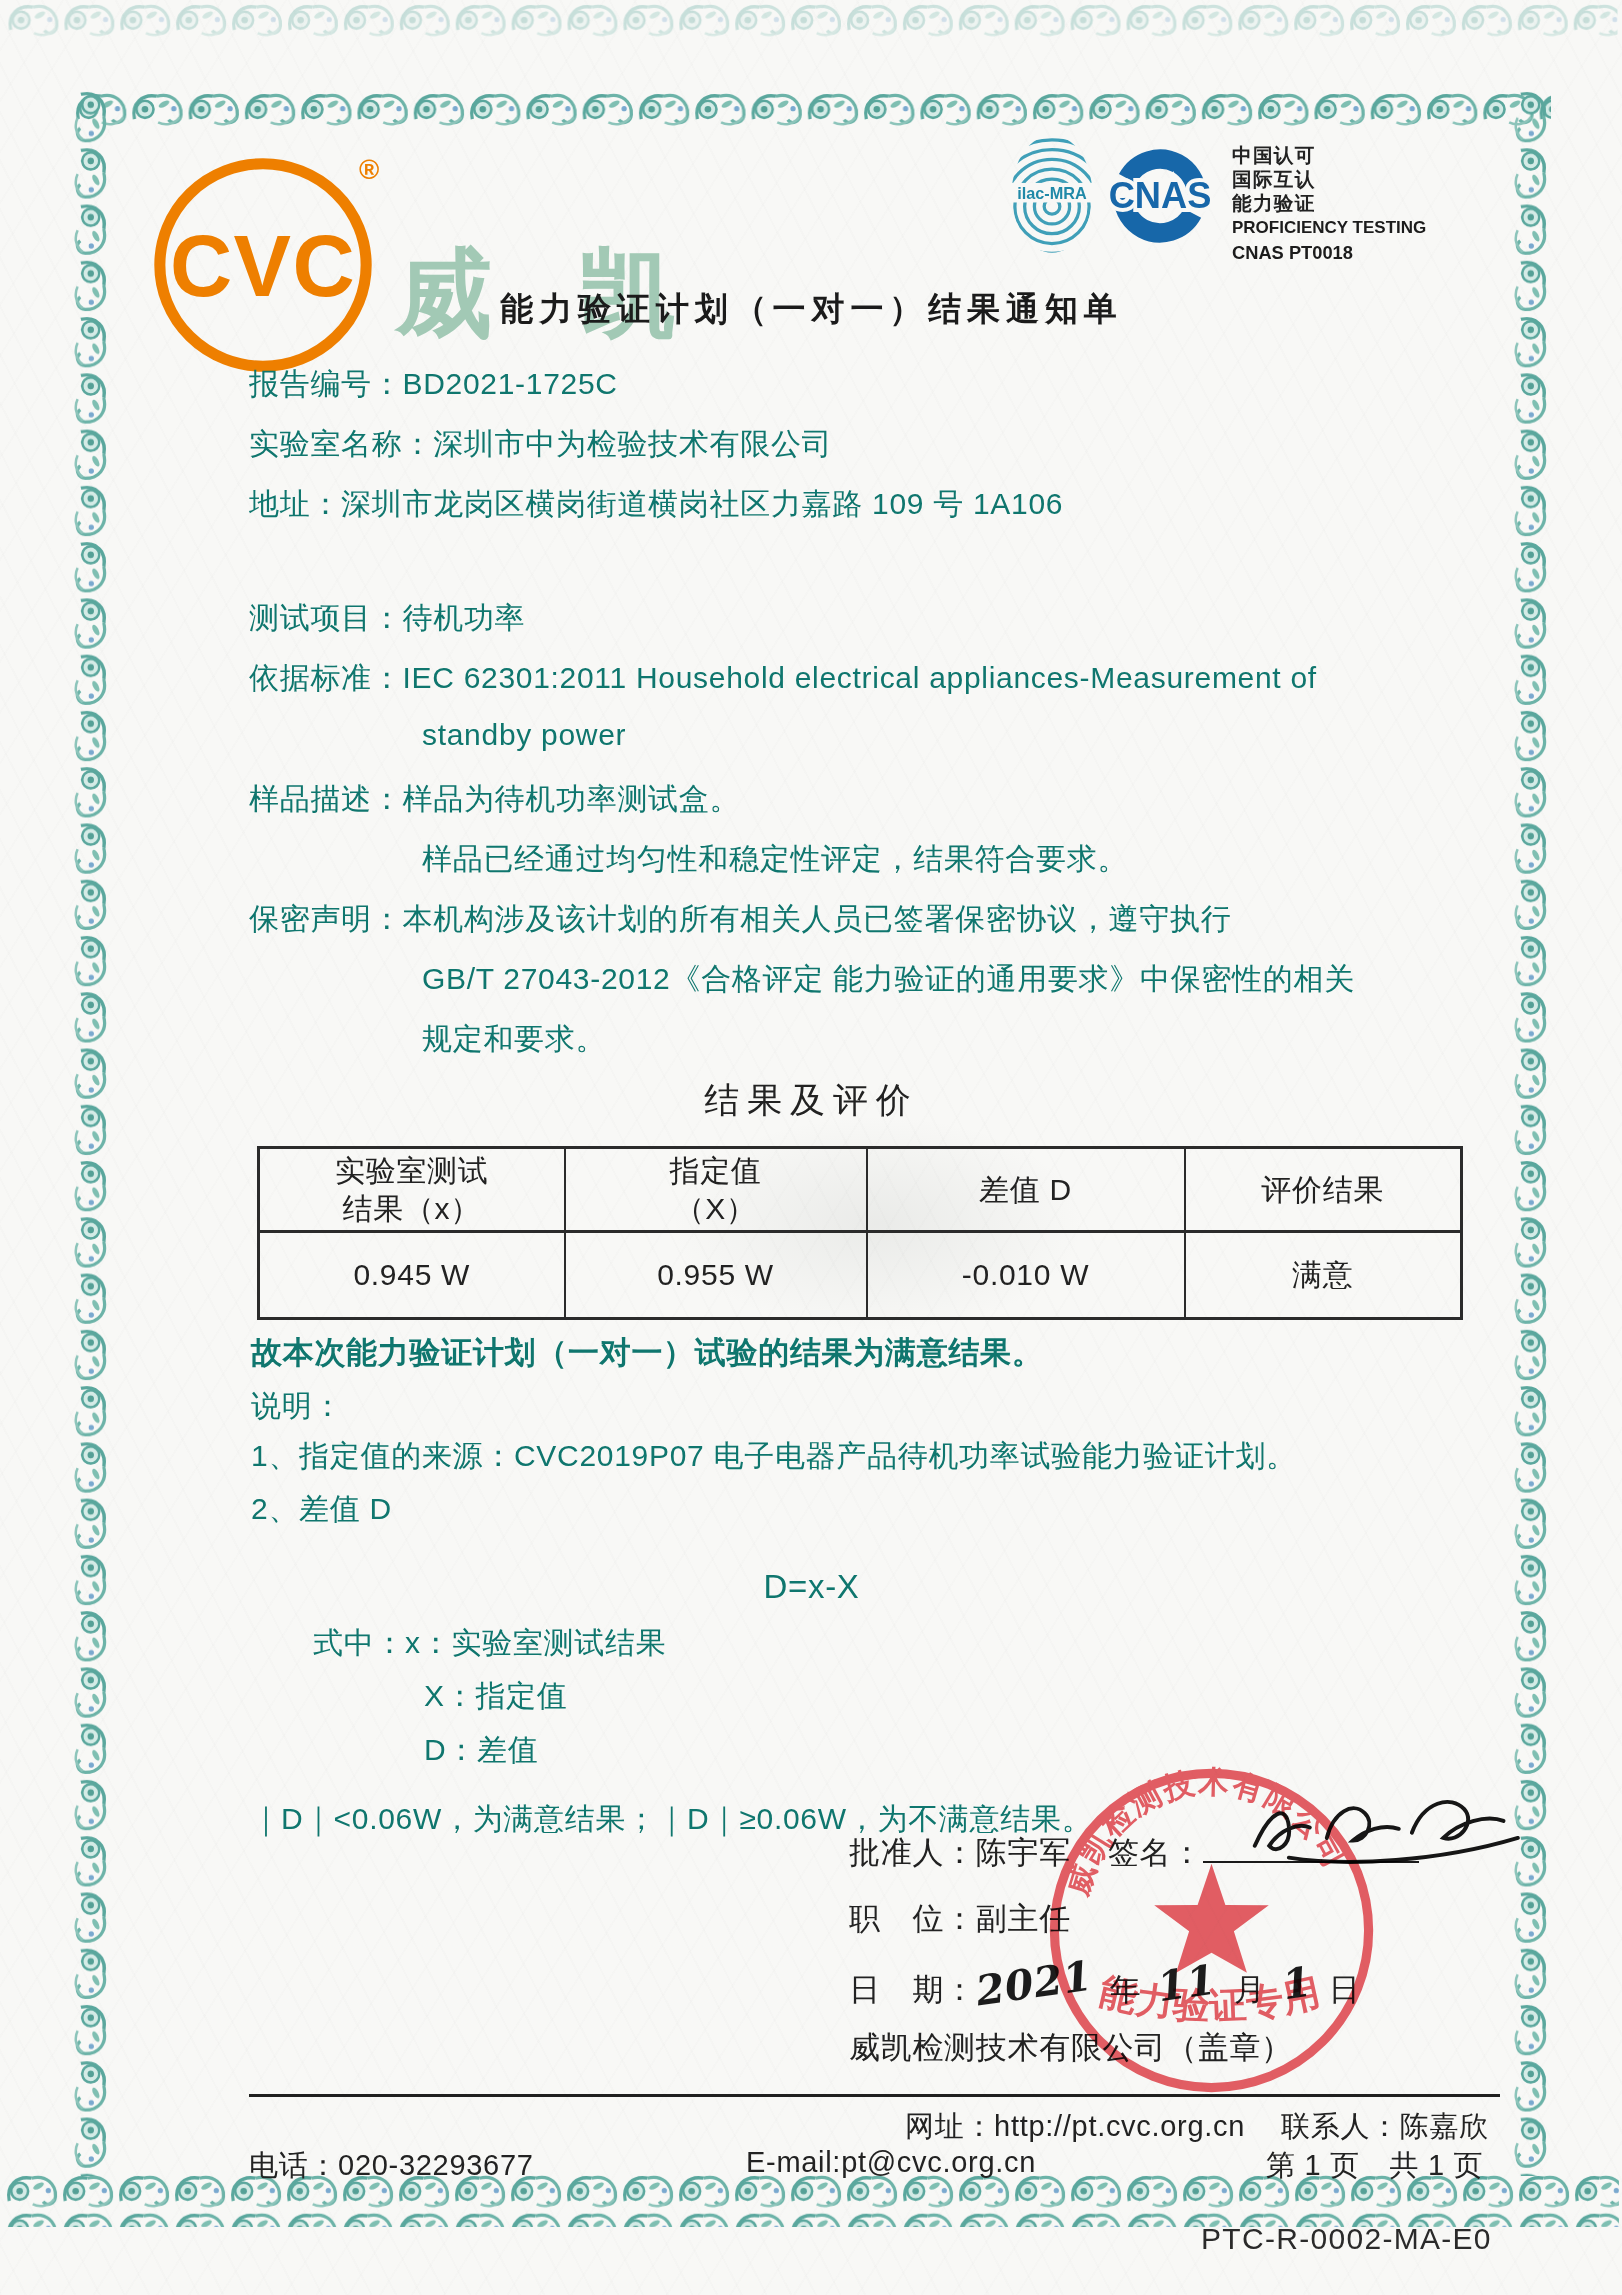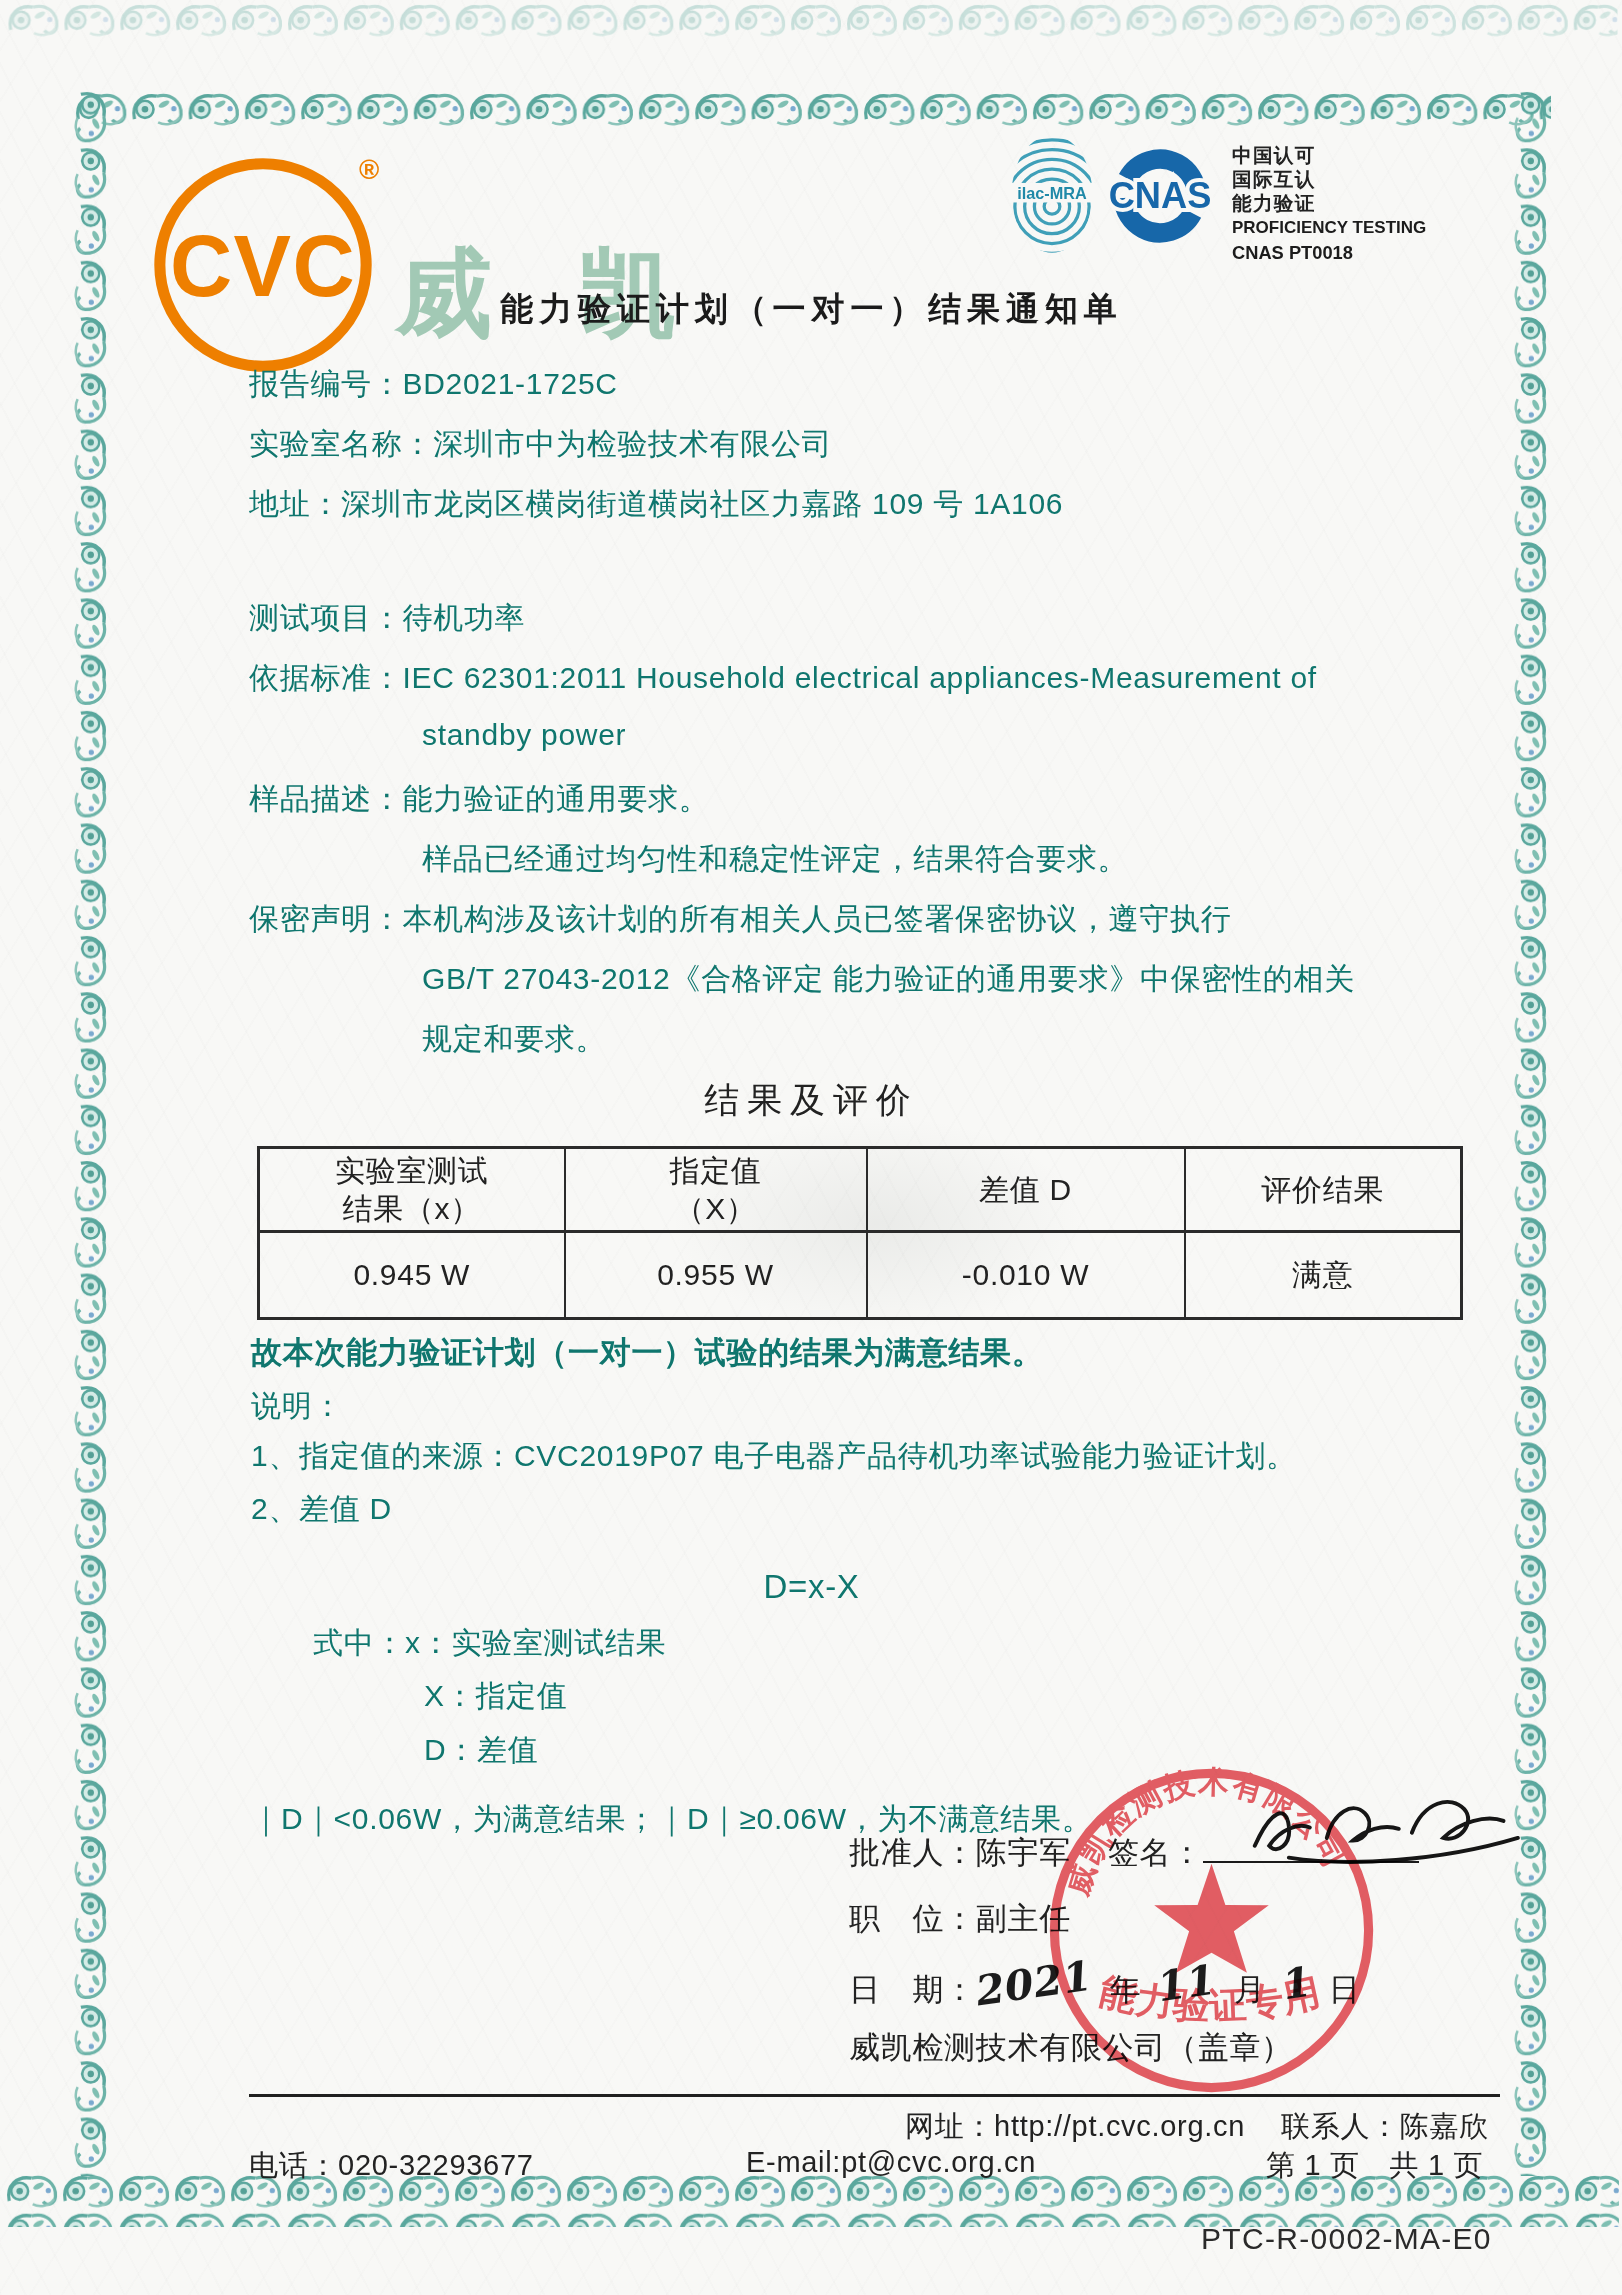--- a/index.html
+++ b/index.html
@@ -154,21 +154,21 @@
   <div class="line" style="left:249px;top:598px;">
     <span>测试项目：</span><span>待机功率</span>
   </div>
   <div class="line" style="left:249px;top:658px;">
     <span>依据标准：</span><span>IEC 62301:2011 Household electrical appliances-Measurement of</span>
   </div>
   <div class="line" style="left:422px;top:718px;">
     <span>standby power</span>
   </div>
   <div class="line" style="left:249px;top:779px;">
-    <span>样品描述：</span><span>能力验证的通用要求。</span>
+    <span>样品描述：</span><span>样品为待机功率测试盒。</span>
   </div>
   <div class="line" style="left:422px;top:839px;">
     <span>样品已经通过均匀性和稳定性评定，结果符合要求。</span>
   </div>
   <div class="line" style="left:249px;top:899px;">
     <span>保密声明：</span><span>本机构涉及该计划的所有相关人员已签署保密协议，遵守执行</span>
   </div>
   <div class="line" style="left:422px;top:959px;">
     <span>GB/T 27043-2012《合格评定 能力验证的通用要求》中保密性的相关</span>
   </div>

